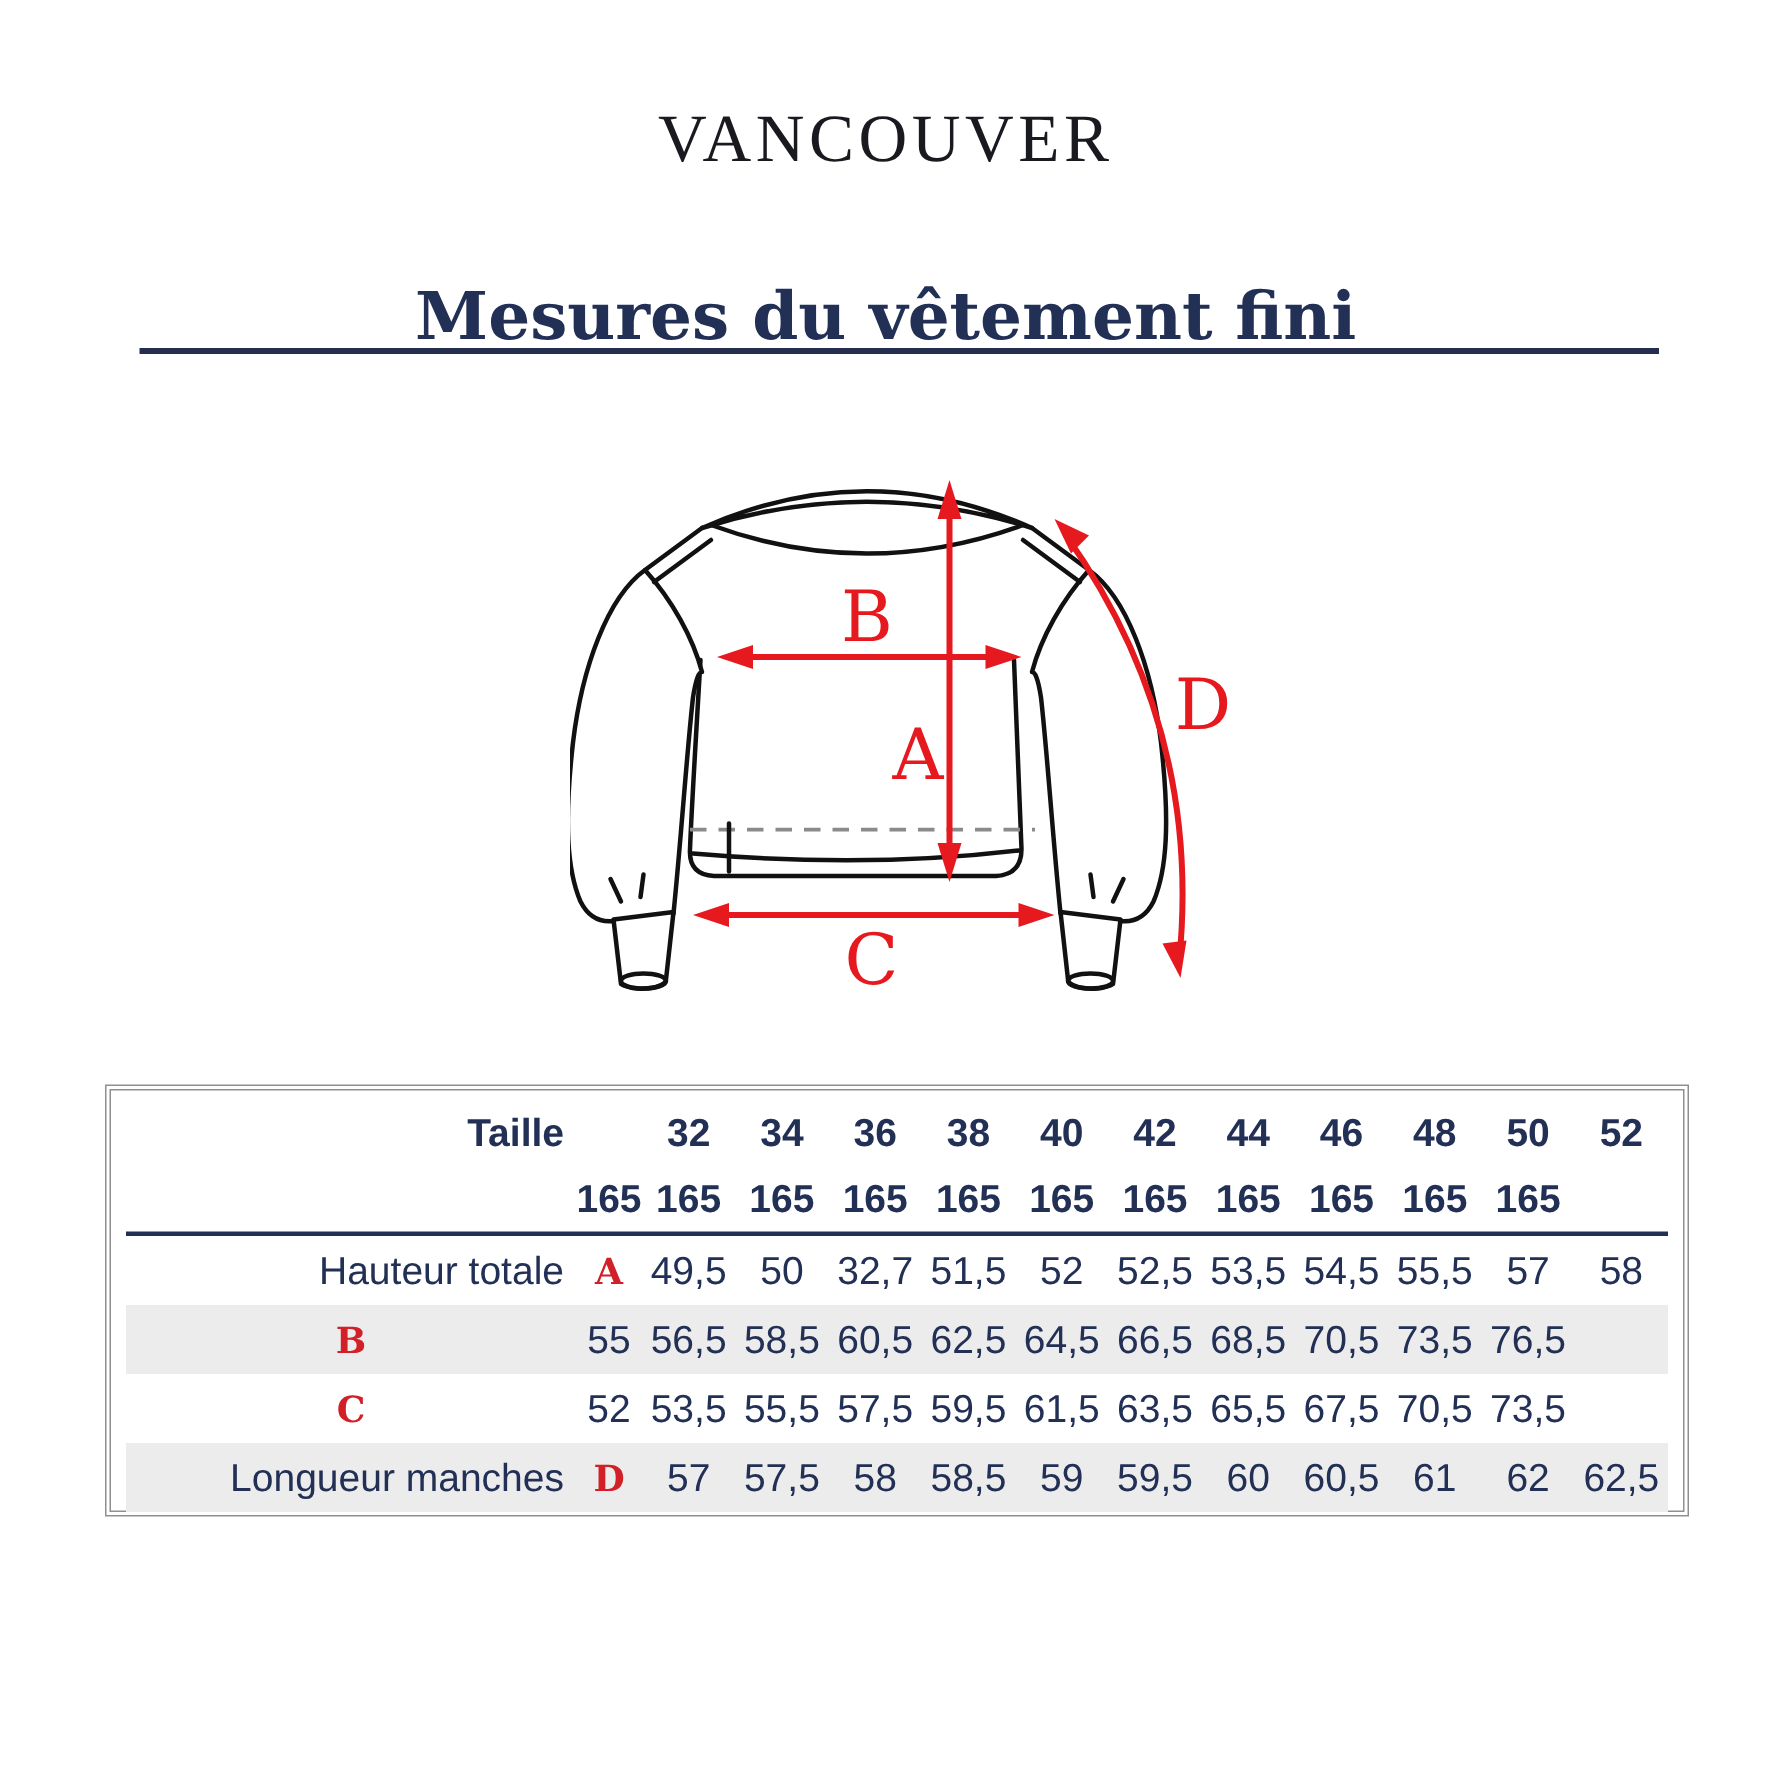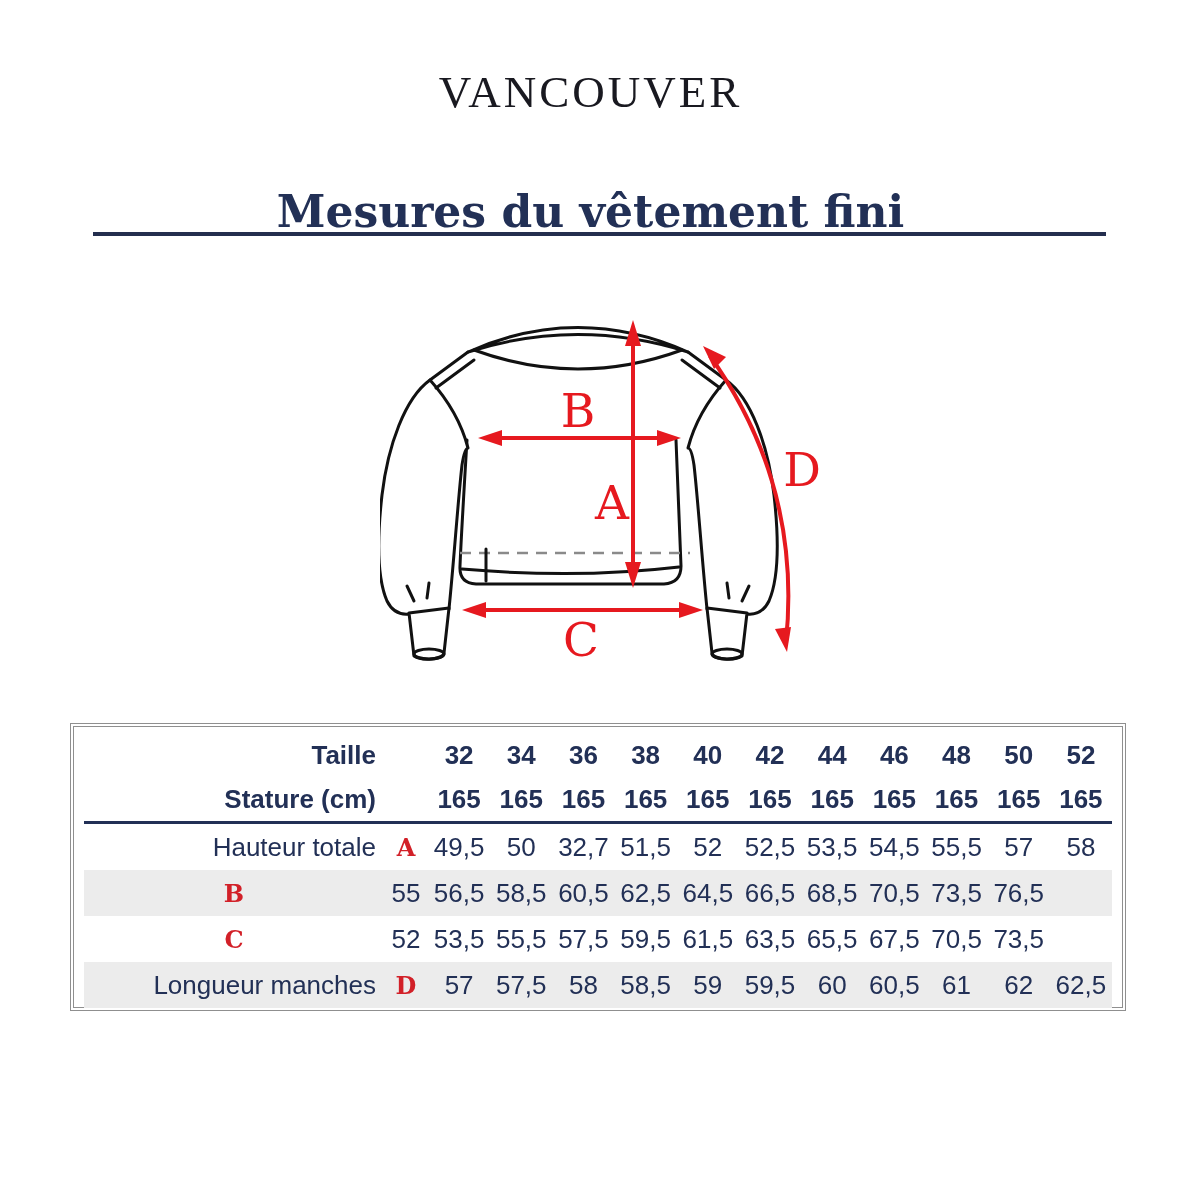--- a/index.html
+++ b/index.html
@@ -141,21 +141,20 @@
       <div class="cell val">38</div>
       <div class="cell val">40</div>
       <div class="cell val">42</div>
       <div class="cell val">44</div>
       <div class="cell val">46</div>
       <div class="cell val">48</div>
       <div class="cell val">50</div>
       <div class="cell val">52</div>
     </div>
     <div class="t-row h">
-      <div class="cell lab">Stature (cm)</div>
       <div class="cell letter"></div>
       <div class="cell val">165</div>
       <div class="cell val">165</div>
       <div class="cell val">165</div>
       <div class="cell val">165</div>
       <div class="cell val">165</div>
       <div class="cell val">165</div>
       <div class="cell val">165</div>
       <div class="cell val">165</div>
       <div class="cell val">165</div>

